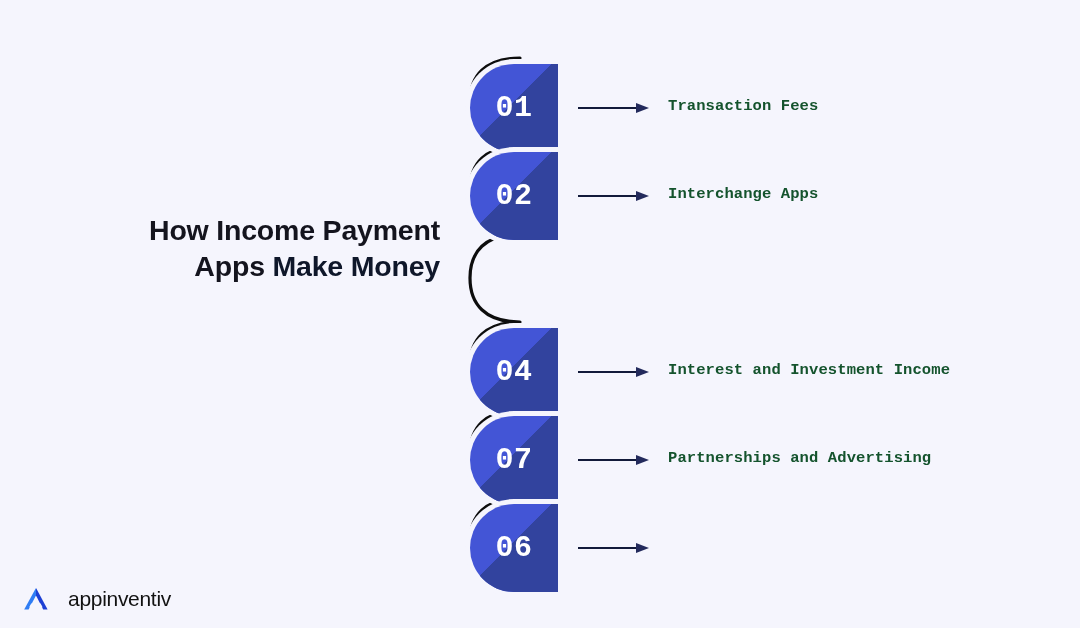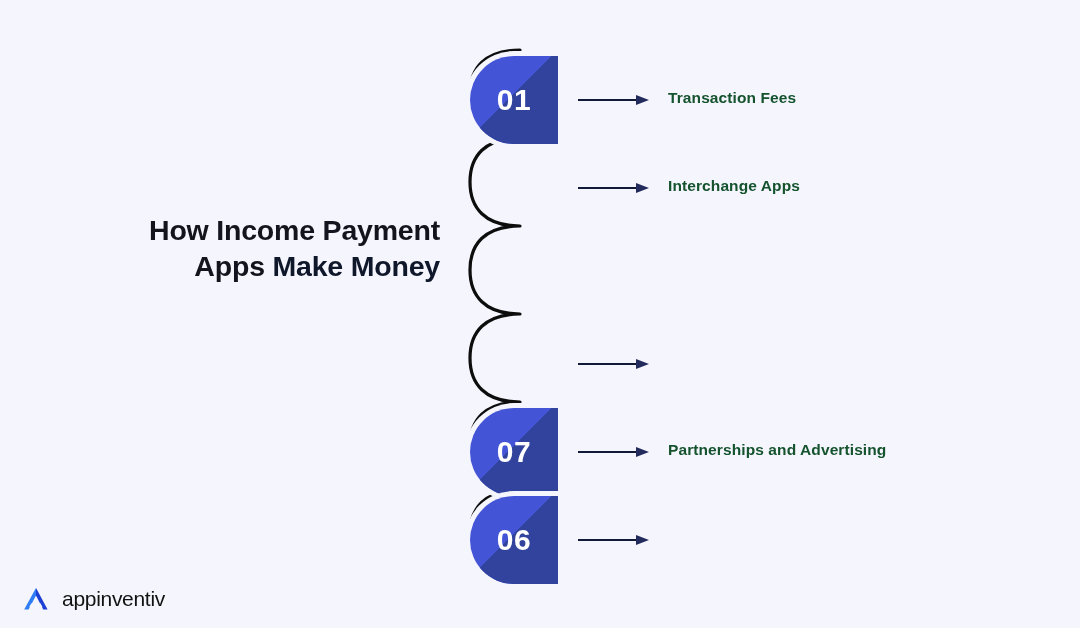--- a/index.html
+++ b/index.html
@@ -37,23 +37,24 @@
     white-space: nowrap;
   }
   .title-line .accent {
     color: #0f172a;
   }
 
   
   .steps {
     position: absolute;
     left: 0;
-    top: 8px;
+    top: 16px;
     width: 1080px;
     height: 504px;
+    font-family: Liberation Mono, monospace;
   }
   .spine-svg {
     position: absolute;
     left: 455px;
     top: 38px;
     width: 80px;
     height: 560px;
     overflow: visible;
   }
 
@@ -139,21 +140,21 @@
     white-space: nowrap;
   }
 
   
   .logo {
     position: absolute;
     left: 20px;
     top: 583px;
     display: flex;
     align-items: center;
-    gap: 10px;
+    gap: 16px;
     text-align: right;
   }
   .logo-mark {
     width: 32px;
     height: 32px;
     flex: none;
   }
   .logo-text {
     font-size: 21px;
     font-weight: normal;
@@ -194,33 +195,40 @@
         <div class="badge-num">01</div>
       </div>
       <div class="arrow">
         <div class="arrow-line"></div>
           <div class="arrow-head"></div>
       </div>
       <div class="step-label">Transaction Fees</div>
     </div>
 
     <div class="step-row" style="top:136px;">
+      <div class="badge">
+        <div class="badge-num">02</div>
+      </div>
       <div class="arrow">
         <div class="arrow-line"></div>
           <div class="arrow-head"></div>
       </div>
       <div class="step-label">Interchange Apps</div>
     </div>
 
 
     <div class="step-row" style="top:312px;">
-      <div class="arrow">
-        <div class="arrow-line"></div>
-          <div class="arrow-head"></div>
-      </div>
+      <div class="badge">
+        <div class="badge-num">04</div>
+      </div>
+      <div class="arrow">
+        <div class="arrow-line"></div>
+          <div class="arrow-head"></div>
+      </div>
+      <div class="step-label">Interest and Investment Income</div>
     </div>
 
     <div class="step-row" style="top:400px;">
       <div class="badge">
         <div class="badge-num">07</div>
       </div>
       <div class="arrow">
         <div class="arrow-line"></div>
           <div class="arrow-head"></div>
       </div>

